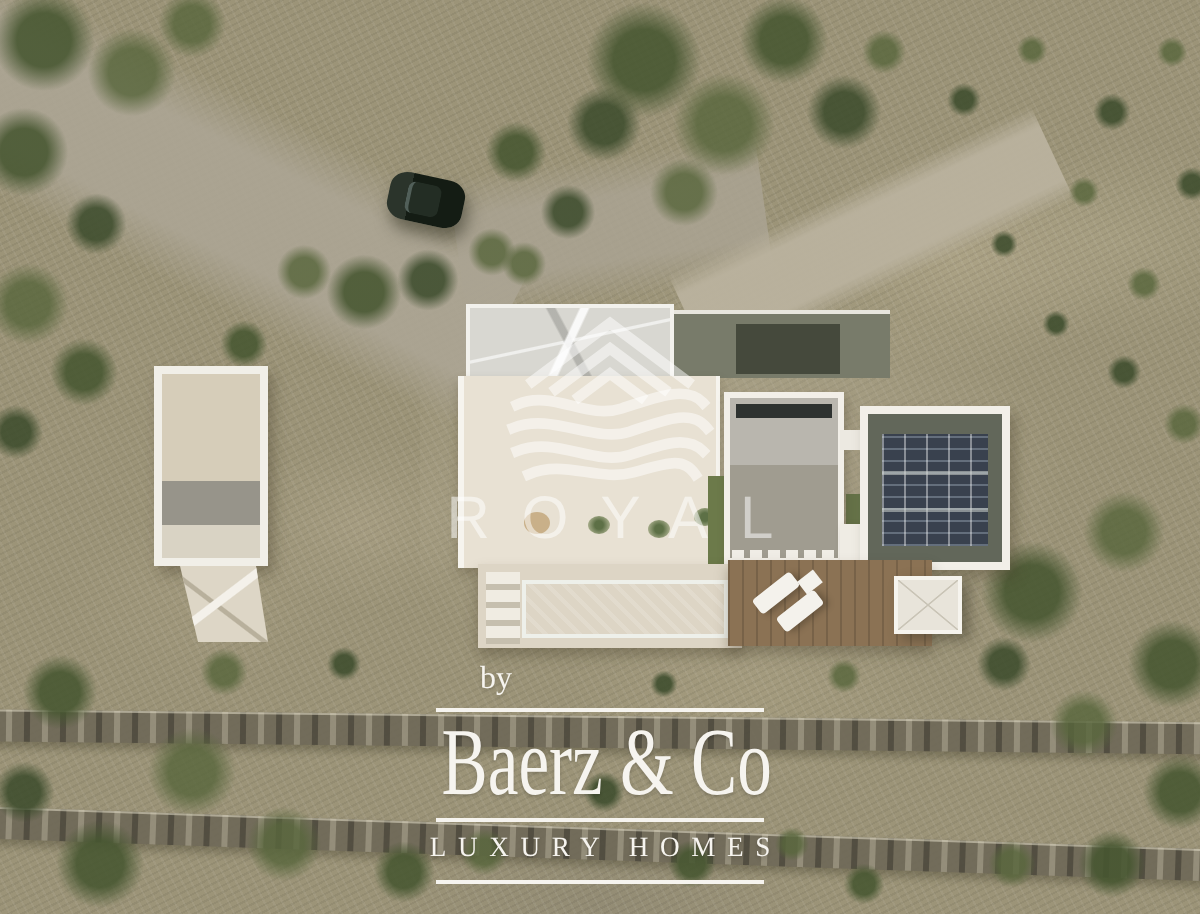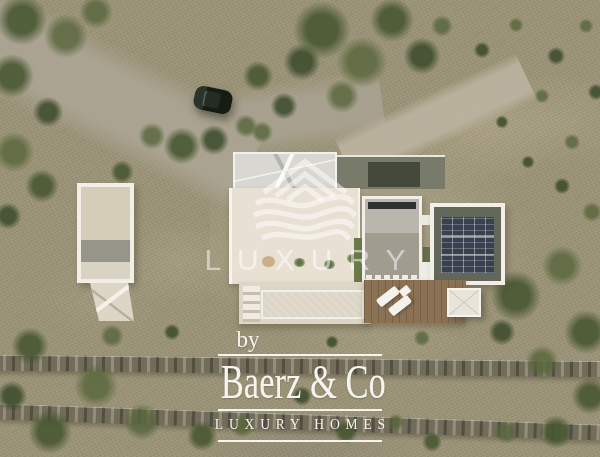--- a/index.html
+++ b/index.html
@@ -173,21 +173,21 @@
     color:rgba(255,255,255,0.52);}
   .wm-center .logo{position:relative;display:block;margin:0 auto;}
   .wm-royal{position:relative;display:block;margin-top:1px;font-size:30px;letter-spacing:16px;
     padding-left:16px;font-weight:400;}
   .wm-estates{position:relative;display:block;margin-top:4px;font-size:26px;letter-spacing:11px;
     padding-left:11px;font-weight:400;}
 
   
   .wm-bottom{left:300px;top:328px;transform:translateX(-50%);width:220px;text-align:center;
     color:#f6f4ef;text-shadow:0 1px 2px rgba(0,0,0,0.18);}
-  .wm-by{position:relative;display:block;font-family:"Liberation Serif",serif;font-size:23px;
+  .wm-by{position:relative;display:block;font-family:"Liberation Serif",serif;font-size:16px;
     line-height:24px;transform:translateX(-52px);}
   .wm-rule{position:relative;display:block;width:164px;height:2px;background:#f6f4ef;margin:2px auto 0;}
   .wm-brand{position:relative;display:block;font-family:"Liberation Serif",serif;font-size:48px;
     line-height:51px;transform:scaleX(0.72);white-space:nowrap;}
   .wm-tagline{position:relative;display:block;font-family:"Liberation Serif",serif;font-size:14px;
     line-height:27px;letter-spacing:6px;padding-left:6px;transform:scaleX(0.97);white-space:nowrap;}
 </style>
 </head>
 <body>
 
@@ -243,21 +243,21 @@
   <div class="wm-center">
     <svg class="logo" width="118" height="92" viewBox="0 0 120 95" fill="none" stroke="rgba(255,255,255,0.5)" stroke-width="5.5" stroke-linecap="square">
       <path d="M20,42 L60,12 L100,42"></path>
       <path d="M32,46 L60,25 L88,46"></path>
       <path d="M44,50 L60,38 L76,50"></path>
       <path d="M12,54 C30,46 48,62 66,56 S100,44 108,53"></path>
       <path d="M10,66 C30,58 52,74 70,68 S102,56 110,66"></path>
       <path d="M12,78 C32,70 52,86 70,80 S100,70 108,78"></path>
       <path d="M18,90 C36,82 54,94 72,89 S98,81 104,90"></path>
     </svg>
-    <span class="wm-royal">LUXURY</span>
+    <span class="wm-royal">ROYAL</span>
   </div>
 
   <div class="wm-bottom">
     <span class="wm-by">by</span>
     <span class="wm-rule"></span>
     <span class="wm-brand">Baerz &amp; Co</span>
     <span class="wm-rule"></span>
     <span class="wm-tagline">LUXURY HOMES</span>
     <span class="wm-rule"></span>
   </div>

